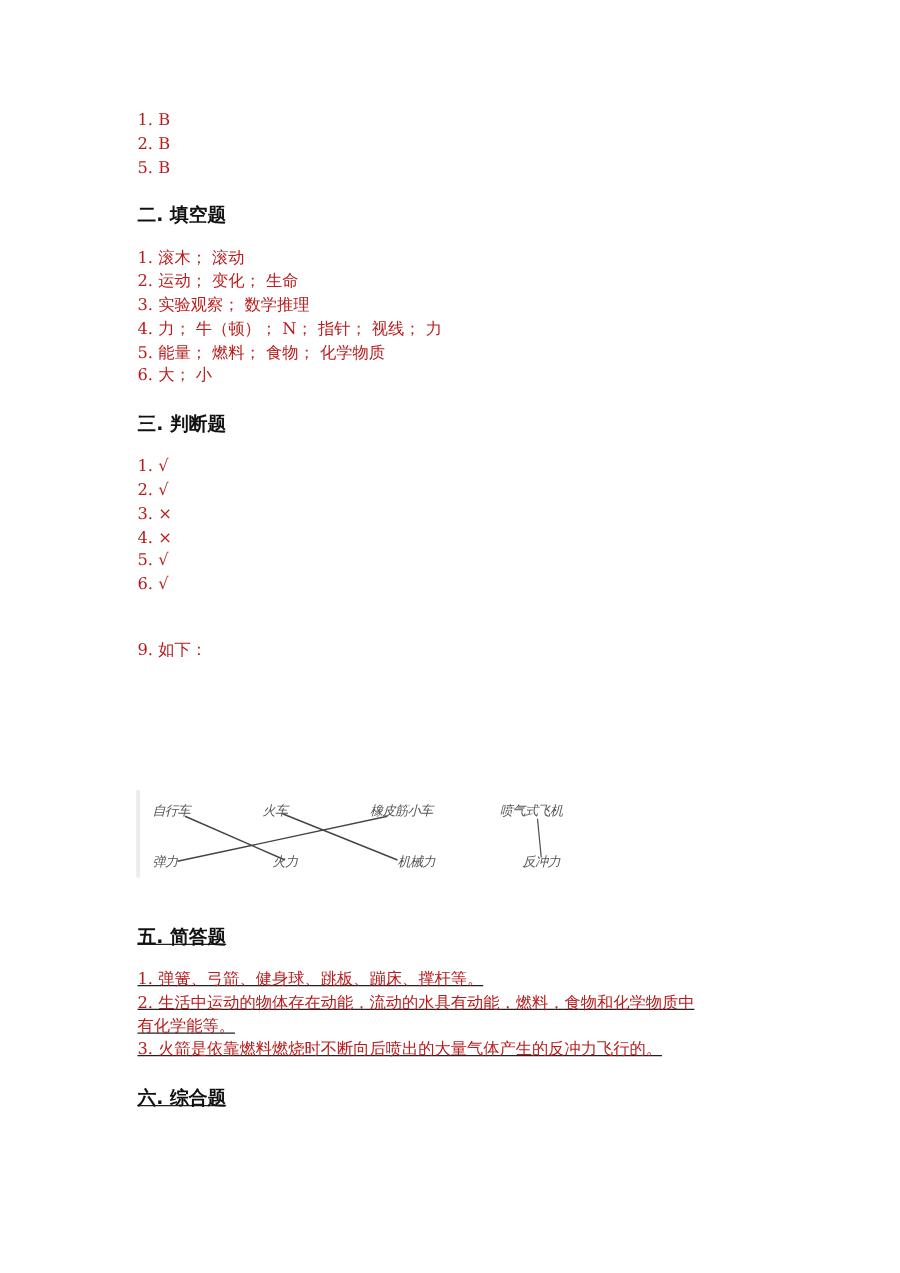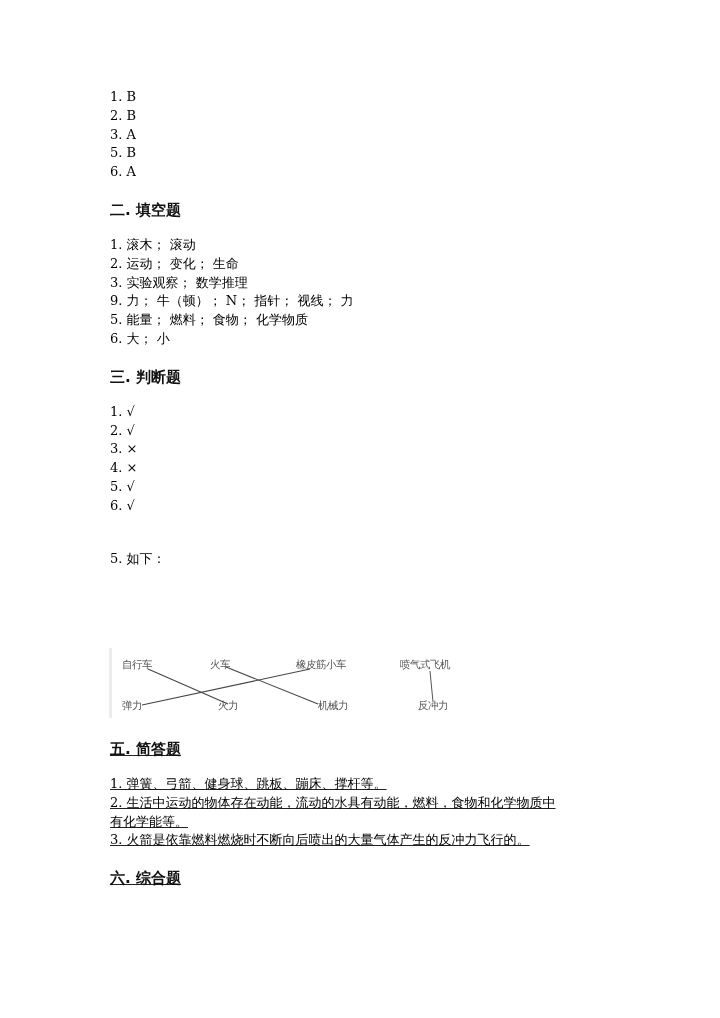--- a/index.html
+++ b/index.html
@@ -19,38 +19,39 @@
       position: absolute;
       left: 110px;
       top: 88px;
       width: 500px;
     }
     .line {
       font-size: 13px;
       line-height: 18.8px;
       height: 18.8px;
       white-space: nowrap;
-      color: #000000;
+      color: #b91c1c;
     }
     .heading {
       font-family: "DejaVu Sans", "Liberation Sans", sans-serif;
       font-weight: bold;
       font-size: 15px;
       line-height: 20px;
       color: #111111;
       white-space: nowrap;
     }
     .gap-before-heading { height: 18px; }
     .gap-after-heading { height: 16px; }
     .matching {
       position: absolute;
       left: 109px;
-      top: 648px;
+      top: 632px;
       width: 360px;
       height: 72px;
+      font-style: italic;
     }
     .matching .strip {
       position: absolute;
       left: 0;
       top: 0;
       width: 3px;
       height: 70px;
       background: #ececec;
     }
     .matching svg {
@@ -68,52 +69,50 @@
     }
   </style>
 </head>
 <body>
 
 <div class="page">
 
   <div>
     <div class="line">1. B</div>
     <div class="line">2. B</div>
-    <div class="line">3. A</div>
     <div class="line">5. B</div>
-    <div class="line">6. A</div>
   </div>
 
   <div class="gap-before-heading"></div>
   <div class="heading">二. 填空题</div>
   <div class="gap-after-heading"></div>
   <div>
     <div class="line">1. 滚木； 滚动</div>
     <div class="line">2. 运动； 变化； 生命</div>
     <div class="line">3. 实验观察； 数学推理</div>
-    <div class="line">9. 力； 牛（顿）； N； 指针； 视线； 力</div>
+    <div class="line">4. 力； 牛（顿）； N； 指针； 视线； 力</div>
     <div class="line">5. 能量； 燃料； 食物； 化学物质</div>
     <div class="line">6. 大； 小</div>
   </div>
 
   <div class="gap-before-heading"></div>
   <div class="heading">三. 判断题</div>
   <div class="gap-after-heading"></div>
   <div>
     <div class="line">1. √</div>
     <div class="line">2. √</div>
     <div class="line">3. ×</div>
     <div class="line">4. ×</div>
     <div class="line">5. √</div>
     <div class="line">6. √</div>
   </div>
 
   <div class="gap-before-heading"></div>
   <div class="gap-after-heading"></div>
-  <div class="line">5. 如下：</div>
+  <div class="line">9. 如下：</div>
 </div>
 
 <div class="matching">
   <div class="strip"></div>
   <svg width="360" height="72" viewBox="0 0 360 72">
     <line x1="39" y1="21" x2="119" y2="56" stroke="#444" stroke-width="1.1"></line>
     <line x1="117" y1="19" x2="209" y2="56" stroke="#444" stroke-width="1.1"></line>
     <line x1="33" y1="57" x2="201" y2="21" stroke="#444" stroke-width="1.1"></line>
     <line x1="321" y1="23" x2="324" y2="54" stroke="#555" stroke-width="1"></line>
   </svg>

